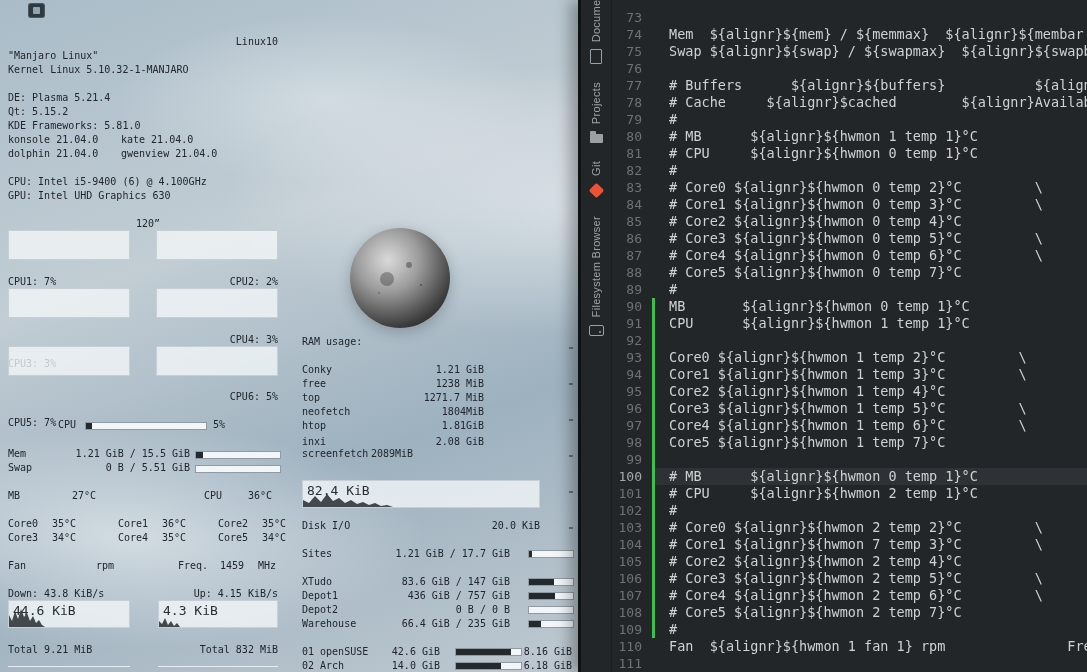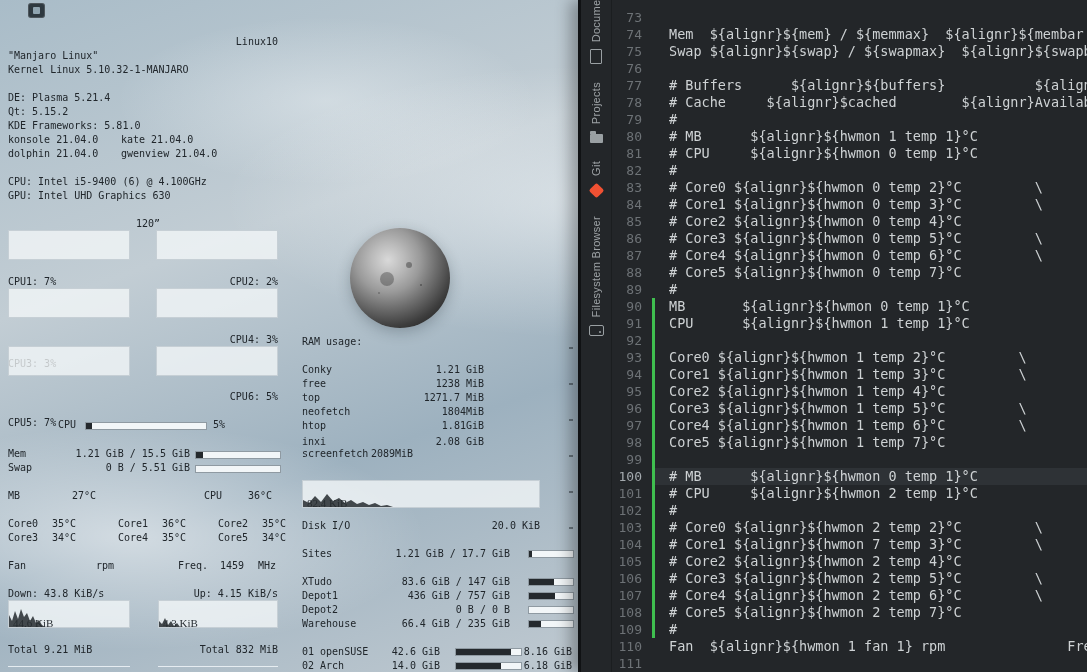--- a/index.html
+++ b/index.html
@@ -23,21 +23,21 @@
   
   .conky{position:absolute;top:0;height:672px;color:#20262b;font-size:10px;}
   .conky-left{left:8px;width:272px;}
   .conky-mid{left:300px;width:274px;}
   .c-row{position:absolute;left:0;right:0;height:12px;white-space:pre;}
   .c-row.r{text-align:right;padding-right:2px;}
   .abs{position:absolute;top:0;white-space:pre;}
   .rw{text-align:right;}
   .gbox{position:absolute;width:122px;height:30px;background:rgba(243,247,249,.78);
     border:1px solid #c6cfd5;box-sizing:border-box;}
-  .gtxt{position:absolute;top:16px;left:4px;font-size:11px;color:#272d32;font-family:Liberation Serif, serif;}
+  .gtxt{position:absolute;top:2px;left:4px;font-size:13px;color:#272d32;}
   .wave{position:absolute;left:0;bottom:0;}
   .wave polygon{fill:#262b2f;opacity:.85;}
   .bar{position:absolute;height:6px;background:#f2f6f8;border:1px solid #8f9aa2;box-sizing:content-box;}
   .bar i{display:block;height:100%;background:#24292d;}
   .bedge{position:absolute;height:3px;border-top:1px solid rgba(240,245,248,.85);}
   .moon{position:absolute;left:350px;top:228px;width:100px;height:100px;border-radius:50%;
     background:radial-gradient(circle at 38% 32%, #d9d9d9 0%, #bababa 18%, #9a9a9a 35%, #6f6f6f 52%, #3e3e3e 72%, #161616 94%);
     box-shadow:0 4px 14px rgba(20,30,40,.25);}
   .moon::before{content:"";position:absolute;width:14px;height:14px;border-radius:50%;
     left:30px;top:44px;background:rgba(40,40,40,.35);

